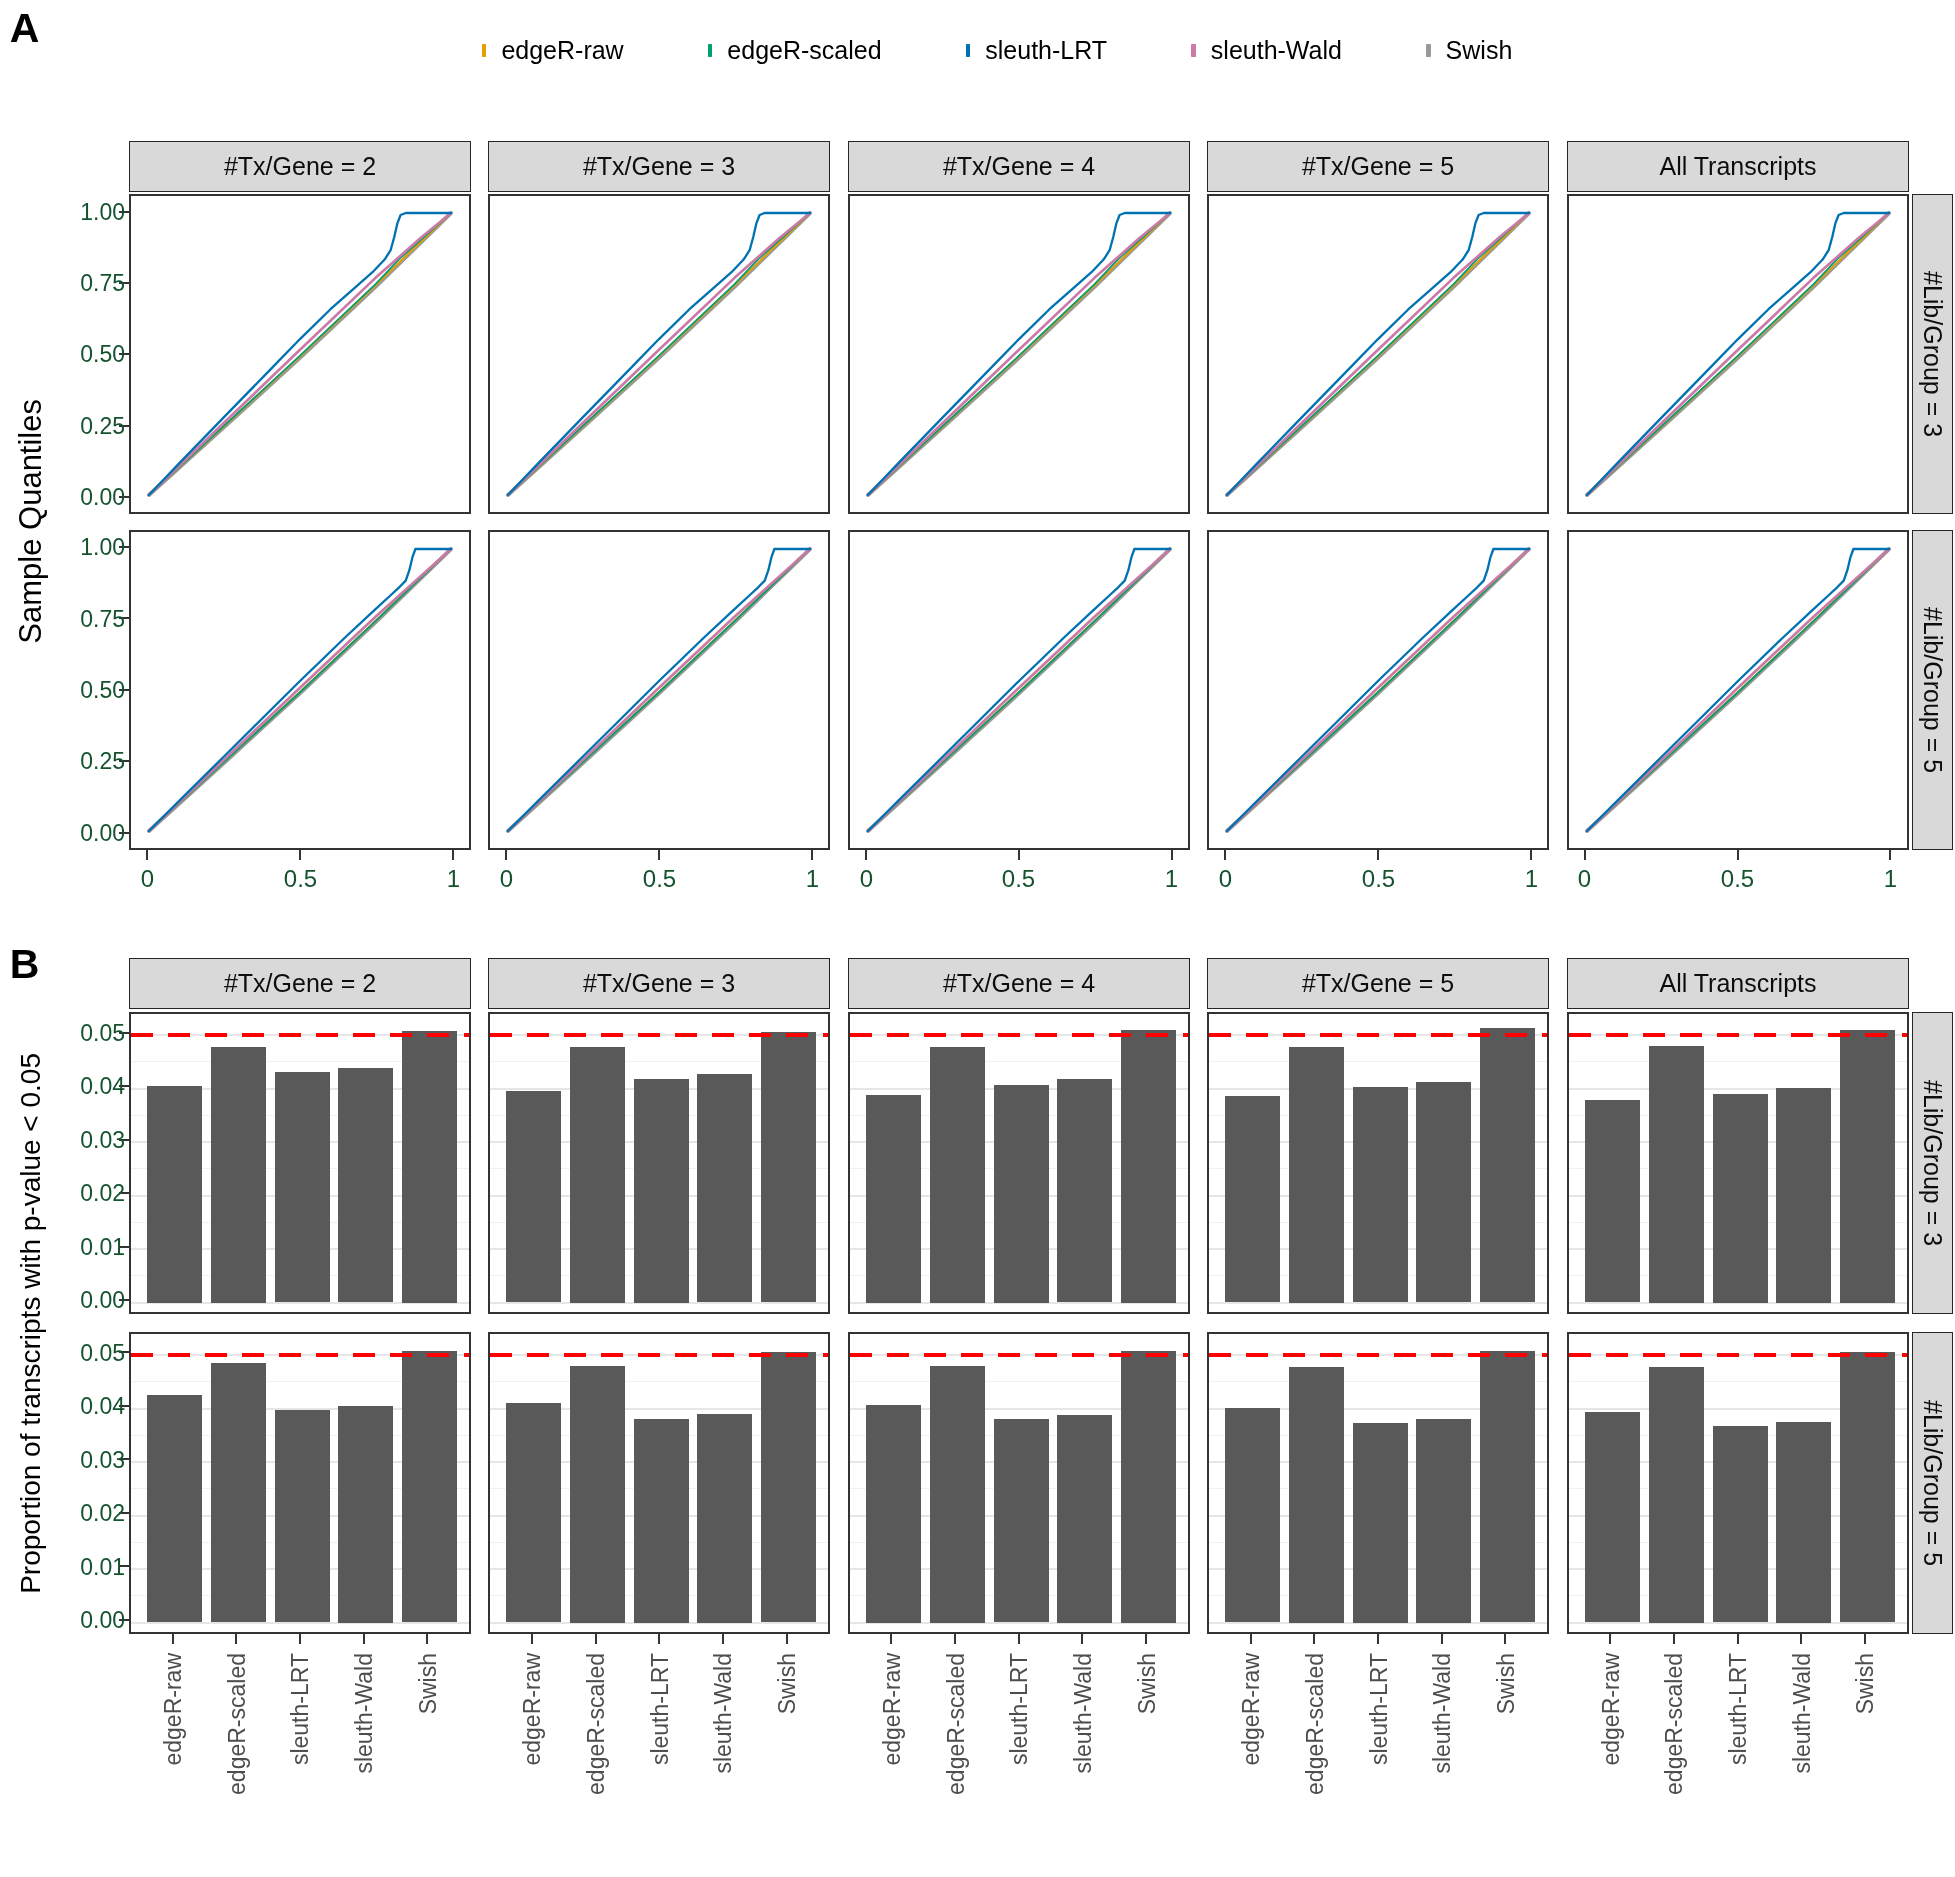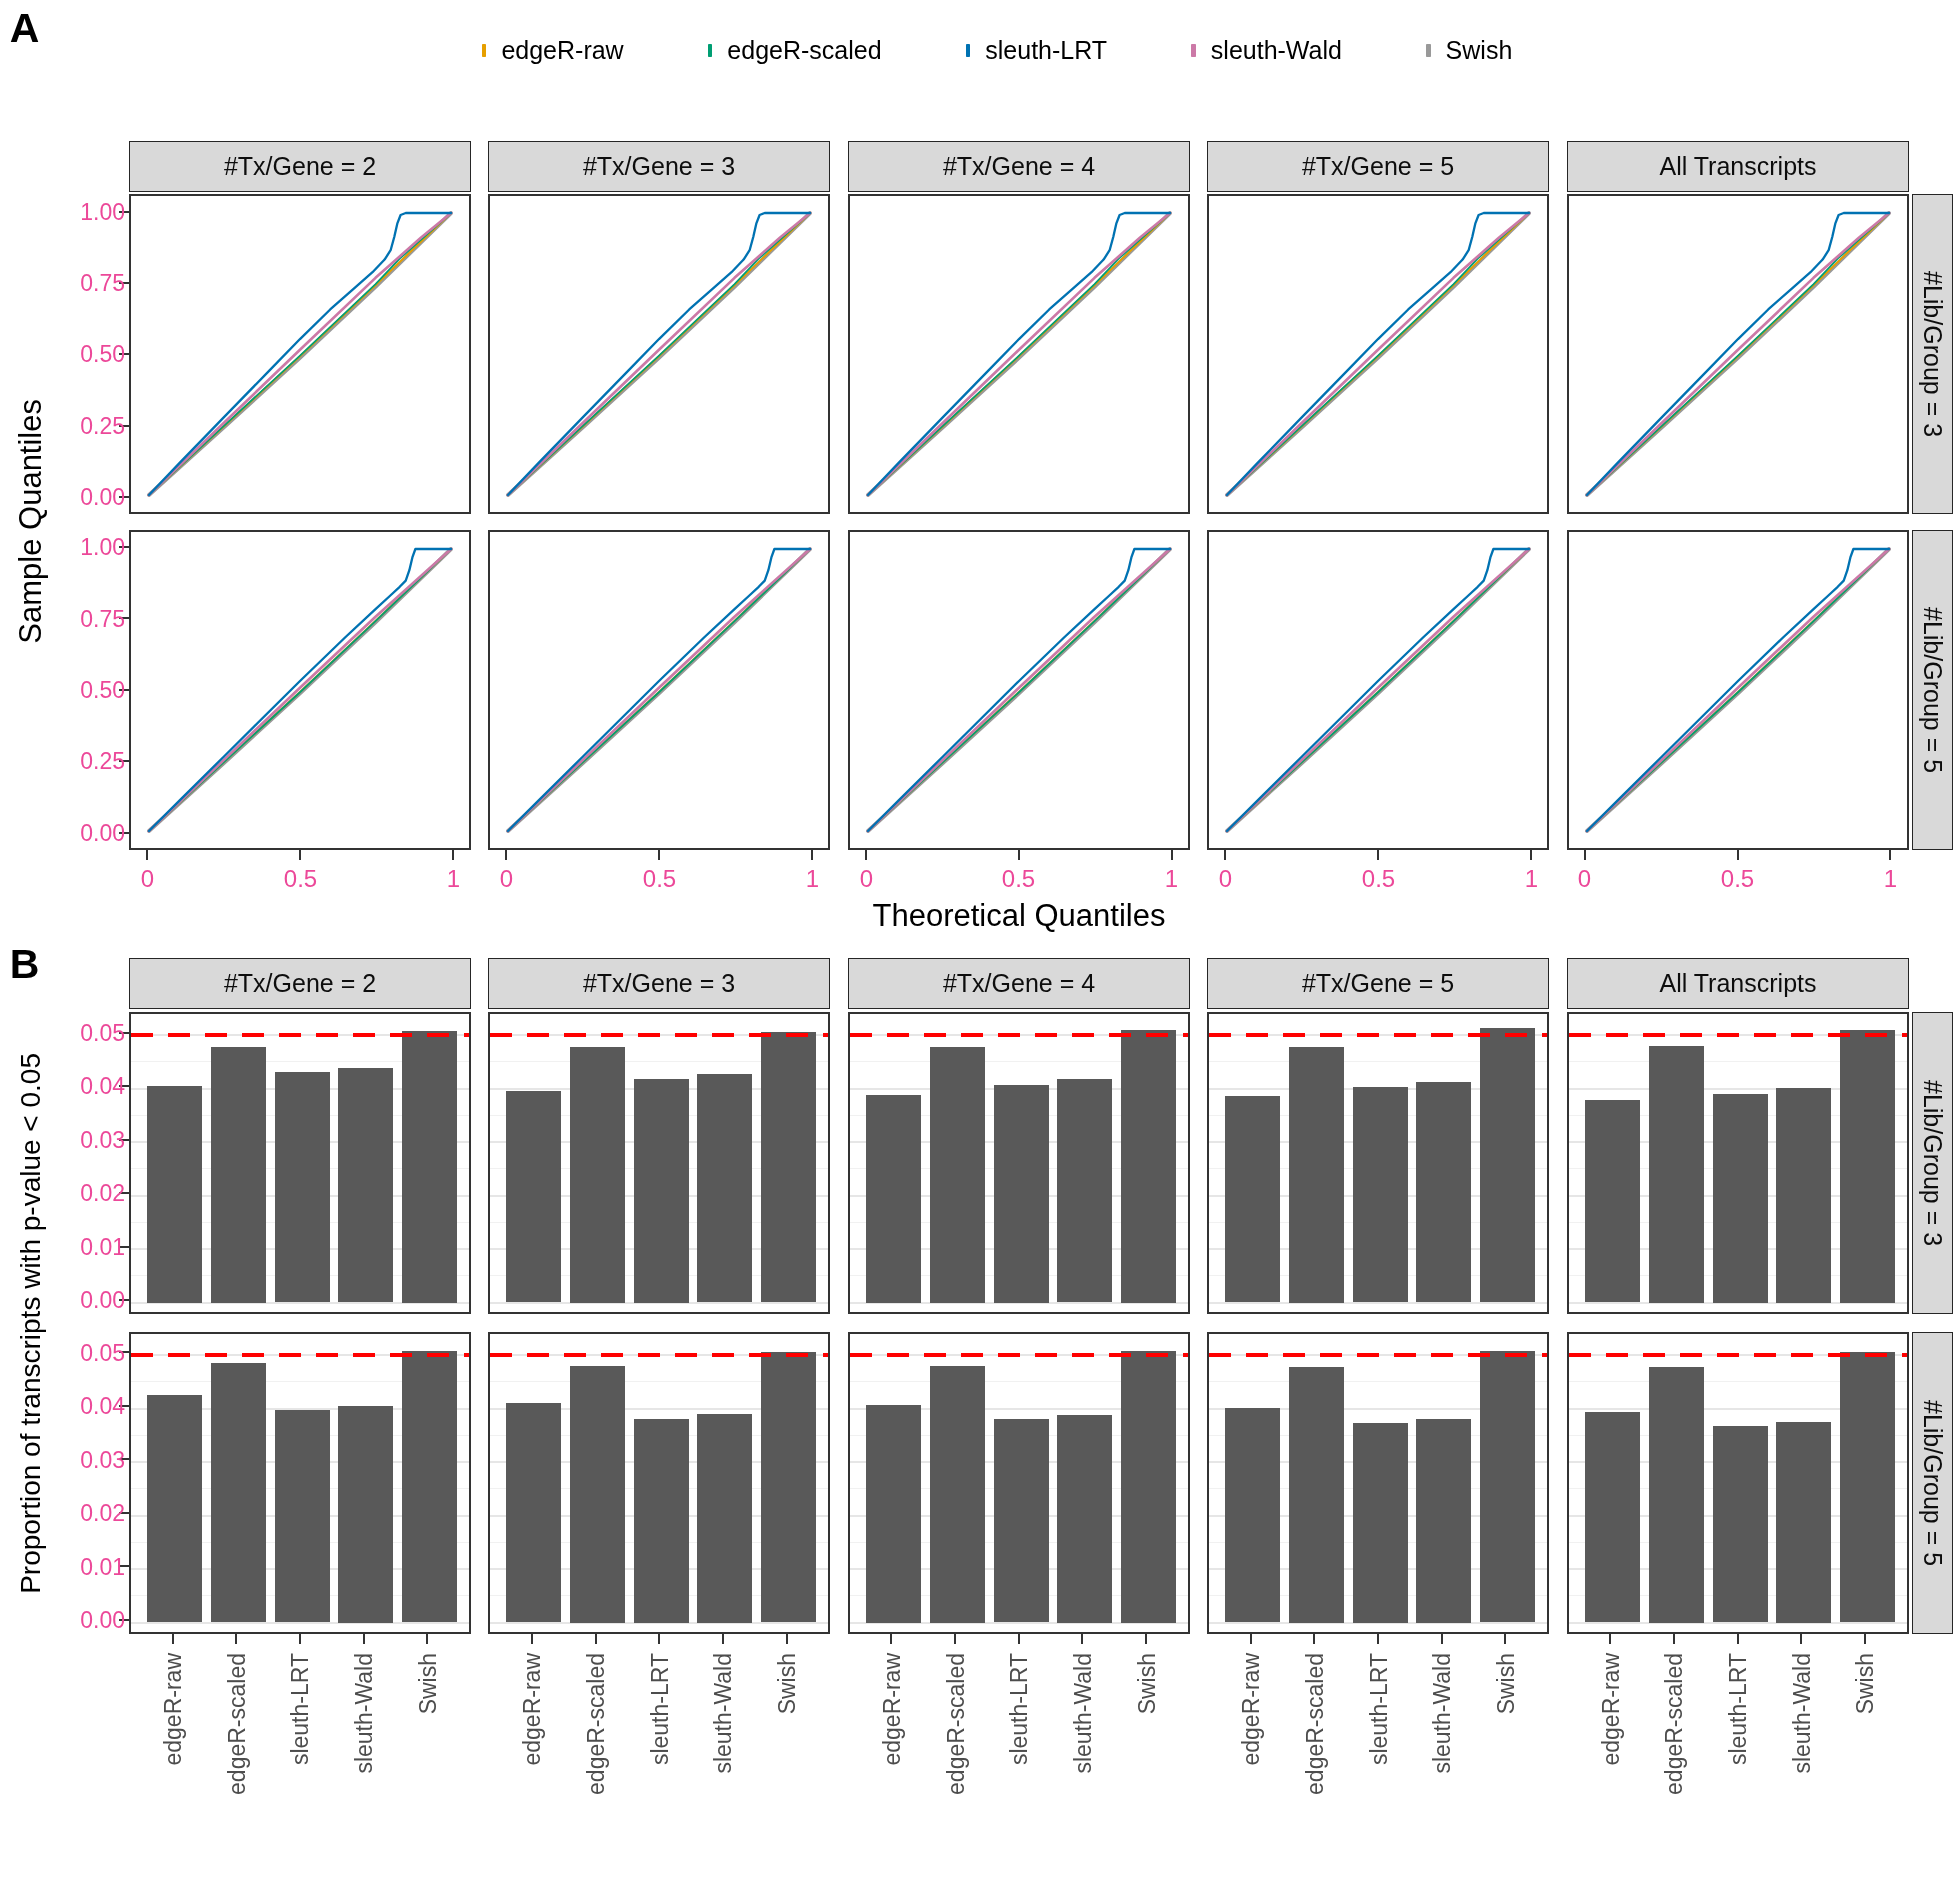--- a/index.html
+++ b/index.html
@@ -14,21 +14,21 @@
   .strip{position:absolute;background:#d9d9d9;border:1.6px solid #262626;
          display:flex;align-items:center;justify-content:center;box-sizing:border-box;}
   .strip-label{font-size:25px;color:#0d0d0d;}
   .strip-label-vert{font-size:25px;color:#0d0d0d;writing-mode:vertical-rl;}
   .plotpanel{position:absolute;background:#ffffff;border:2px solid #333333;box-sizing:border-box;}
   .gridline{position:absolute;}
   .bar{position:absolute;background:#595959;}
   .redline{position:absolute;height:4.3px;
            background:repeating-linear-gradient(90deg,#ff0000 0 22px,rgba(255,0,0,0) 22px 37px);}
   .tickmark{position:absolute;background:#333333;}
-  .ticklabel{position:absolute;font-size:23px;color:#ec4899;}
+  .ticklabel{position:absolute;font-size:23px;color:#14532d;}
   .ticklabel.right{text-align:right;width:59px;}
   .axis-title{position:absolute;font-size:31px;color:#000;}
   .vflex{position:absolute;display:flex;align-items:center;justify-content:center;}
   .vtext{writing-mode:vertical-rl;transform:rotate(180deg);white-space:nowrap;}
   .xcat{position:absolute;font-size:23px;color:#4d4d4d;writing-mode:vertical-rl;
         transform:rotate(180deg);white-space:nowrap;}
   svg{display:block;}
 </style>
 </head>
 <body>
@@ -55,23 +55,20 @@
       <div class="legend-item">
         <span class="legend-key" style="background: rgb(153, 153, 153);"></span>
         <span class="legend-label">Swish</span>
       </div>
     </div>
 
   <div id="panelA"></div>
 
   <div class="vflex" style="left:11px;top:194px;width:39px;height:655px;">
     <span class="axis-title vtext" style="position:static;">Sample Quantiles</span>
-  </div>
-  <div class="vflex" style="left:129px;top:896px;width:1780px;height:39px;">
-    <span class="axis-title" style="position:static;">Theoretical Quantiles</span>
   </div>
 
   <div class="panel-letter" style="left:9.8px;top:941px;">B</div>
 
   <div id="panelB"></div>
 
   <div class="vflex" style="left:11px;top:1012px;width:39px;height:622px;">
     <span class="axis-title vtext" style="position:static;font-size:28px;">Proportion of transcripts with p-value &lt; 0.05</span>
   </div>
 <div class="strip" style="left: 129px; top: 141px; width: 342px; height: 51px;">

